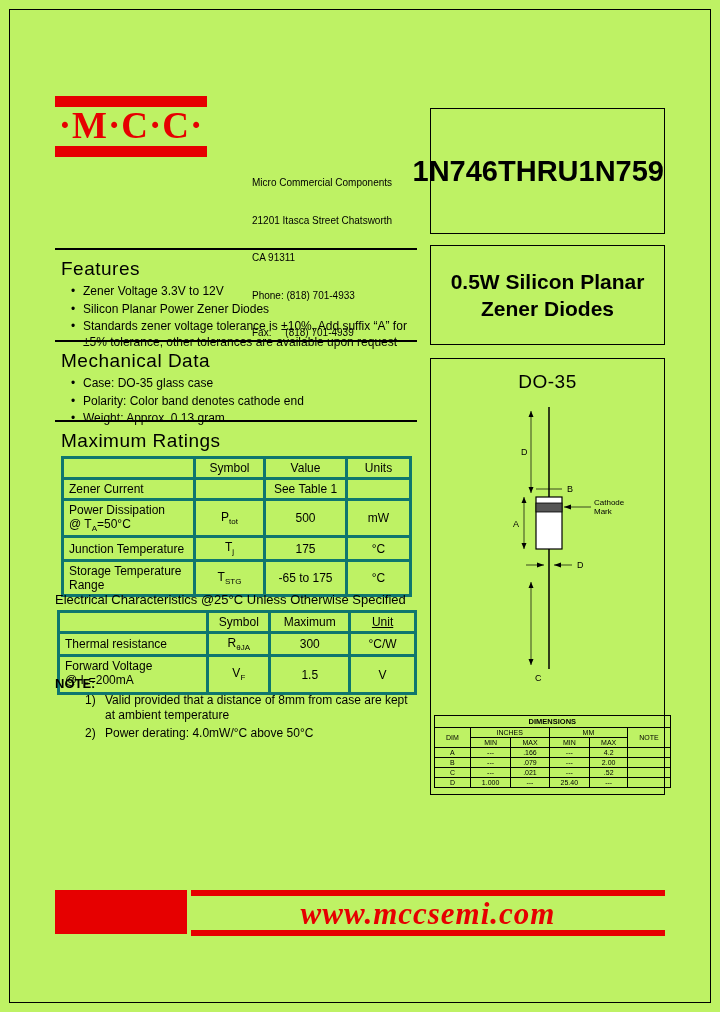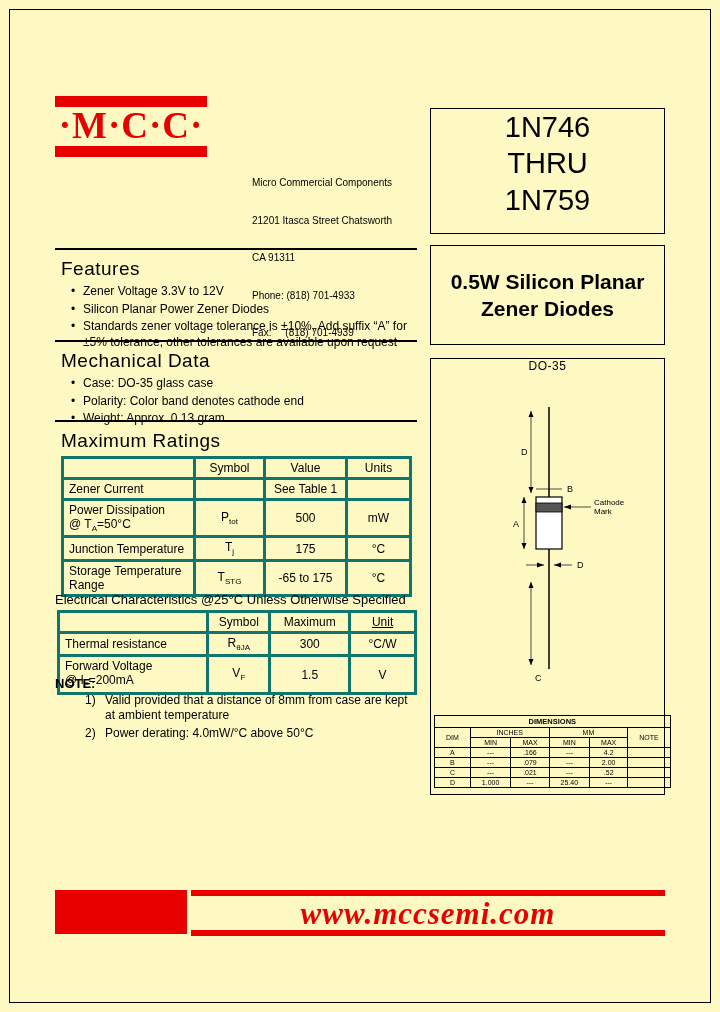--- a/index.html
+++ b/index.html
@@ -1,31 +1,31 @@
 <!DOCTYPE html>
 <html><head>
 <meta charset="utf-8">
 <style>
   * { margin:0; padding:0; box-sizing:border-box; }
   body { background:#ffffff; font-family:"Liberation Sans", sans-serif; color:#000; }
-  .page { position:relative; width:720px; height:1012px; background:#fef9c3; overflow:hidden; margin:0 auto; }
+  .page { position:relative; width:720px; height:1012px; background:#bef264; overflow:hidden; margin:0 auto; }
   .frame { position:absolute; left:9px; top:9px; right:9px; bottom:9px; border:1px solid #000; pointer-events:none; }
 
   
   .logo { position:absolute; left:55px; top:96px; width:152px; }
   .logo-bar { height:11px; background:#e60000; }
   .logo-text { font-family:"Liberation Serif", serif; font-weight:bold; font-size:37px; color:#e60000; text-align:center; line-height:1.05; letter-spacing:1px; }
 
   
   .address { position:absolute; left:252px; top:152px; width:185px; font-size:10px; line-height:1.25; white-space:pre-wrap; }
 
   
   .part-box { position:absolute; left:430px; top:108px; width:235px; height:126px; border:1px solid #000;
-              display:flex; flex-direction:column; justify-content:flex-start; align-items:center;
-              font-weight:normal; font-size:29px; line-height:1.25; }
+              display:flex; justify-content:flex-end; align-items:center;
+              font-weight:bold; font-size:29px; line-height:1.25; }
 
   
   .title-box { position:absolute; left:430px; top:245px; width:235px; height:100px; border:1px solid #000;
                display:flex; flex-direction:column; justify-content:center; align-items:center;
                font-weight:bold; font-size:21px; line-height:1.3; }
 
   
   .sec { position:absolute; left:55px; width:362px; border-top:2px solid #000; }
   .sec h2 { font-size:19px; font-weight:normal; margin:8px 0 4px 6px; letter-spacing:0.5px; }
   .bullets { list-style:none; margin-left:14px; font-size:12px; line-height:1.3; }
@@ -53,21 +53,21 @@
   .et-uni { width:66px;text-decoration:underline; }
 
   .note { position:absolute; left:55px; top:676px; width:362px; font-size:12px; }
   .note .lbl { font-weight:bold; font-size:13px; margin-bottom:2px; }
   .note-item { display:flex; margin-left:30px; margin-bottom:3px; line-height:1.25; }
   .note-item .num { width:20px; flex:0 0 20px; }
   .note-item .txt { flex:1; }
 
   
   .do35 { position:absolute; left:430px; top:358px; width:235px; height:437px; border:1px solid #000; }
-  .do35-title { text-align:center; font-size:12px; letter-spacing:0.5px; }
+  .do35-title { text-align:center; font-size:19px; margin-top:12px; letter-spacing:0.5px; }
   .do35 svg { position:absolute; left:0; top:38px; }
 
   
   .dims { position:absolute; left:3px; right:3px; bottom:6px; border-collapse:collapse; font-size:7px; width:calc(100% - 6px); }
   .dims td { border:0.8px solid #000; text-align:center; padding:1px 11px; }
   .dims .title { font-weight:bold; font-size:7.5px; }
 
   
   .footer { position:absolute; left:55px; top:890px; width:610px; height:46px; display:flex; }
   .footer-block { width:132px; height:44px; background:#e60000; flex:0 0 132px; }

